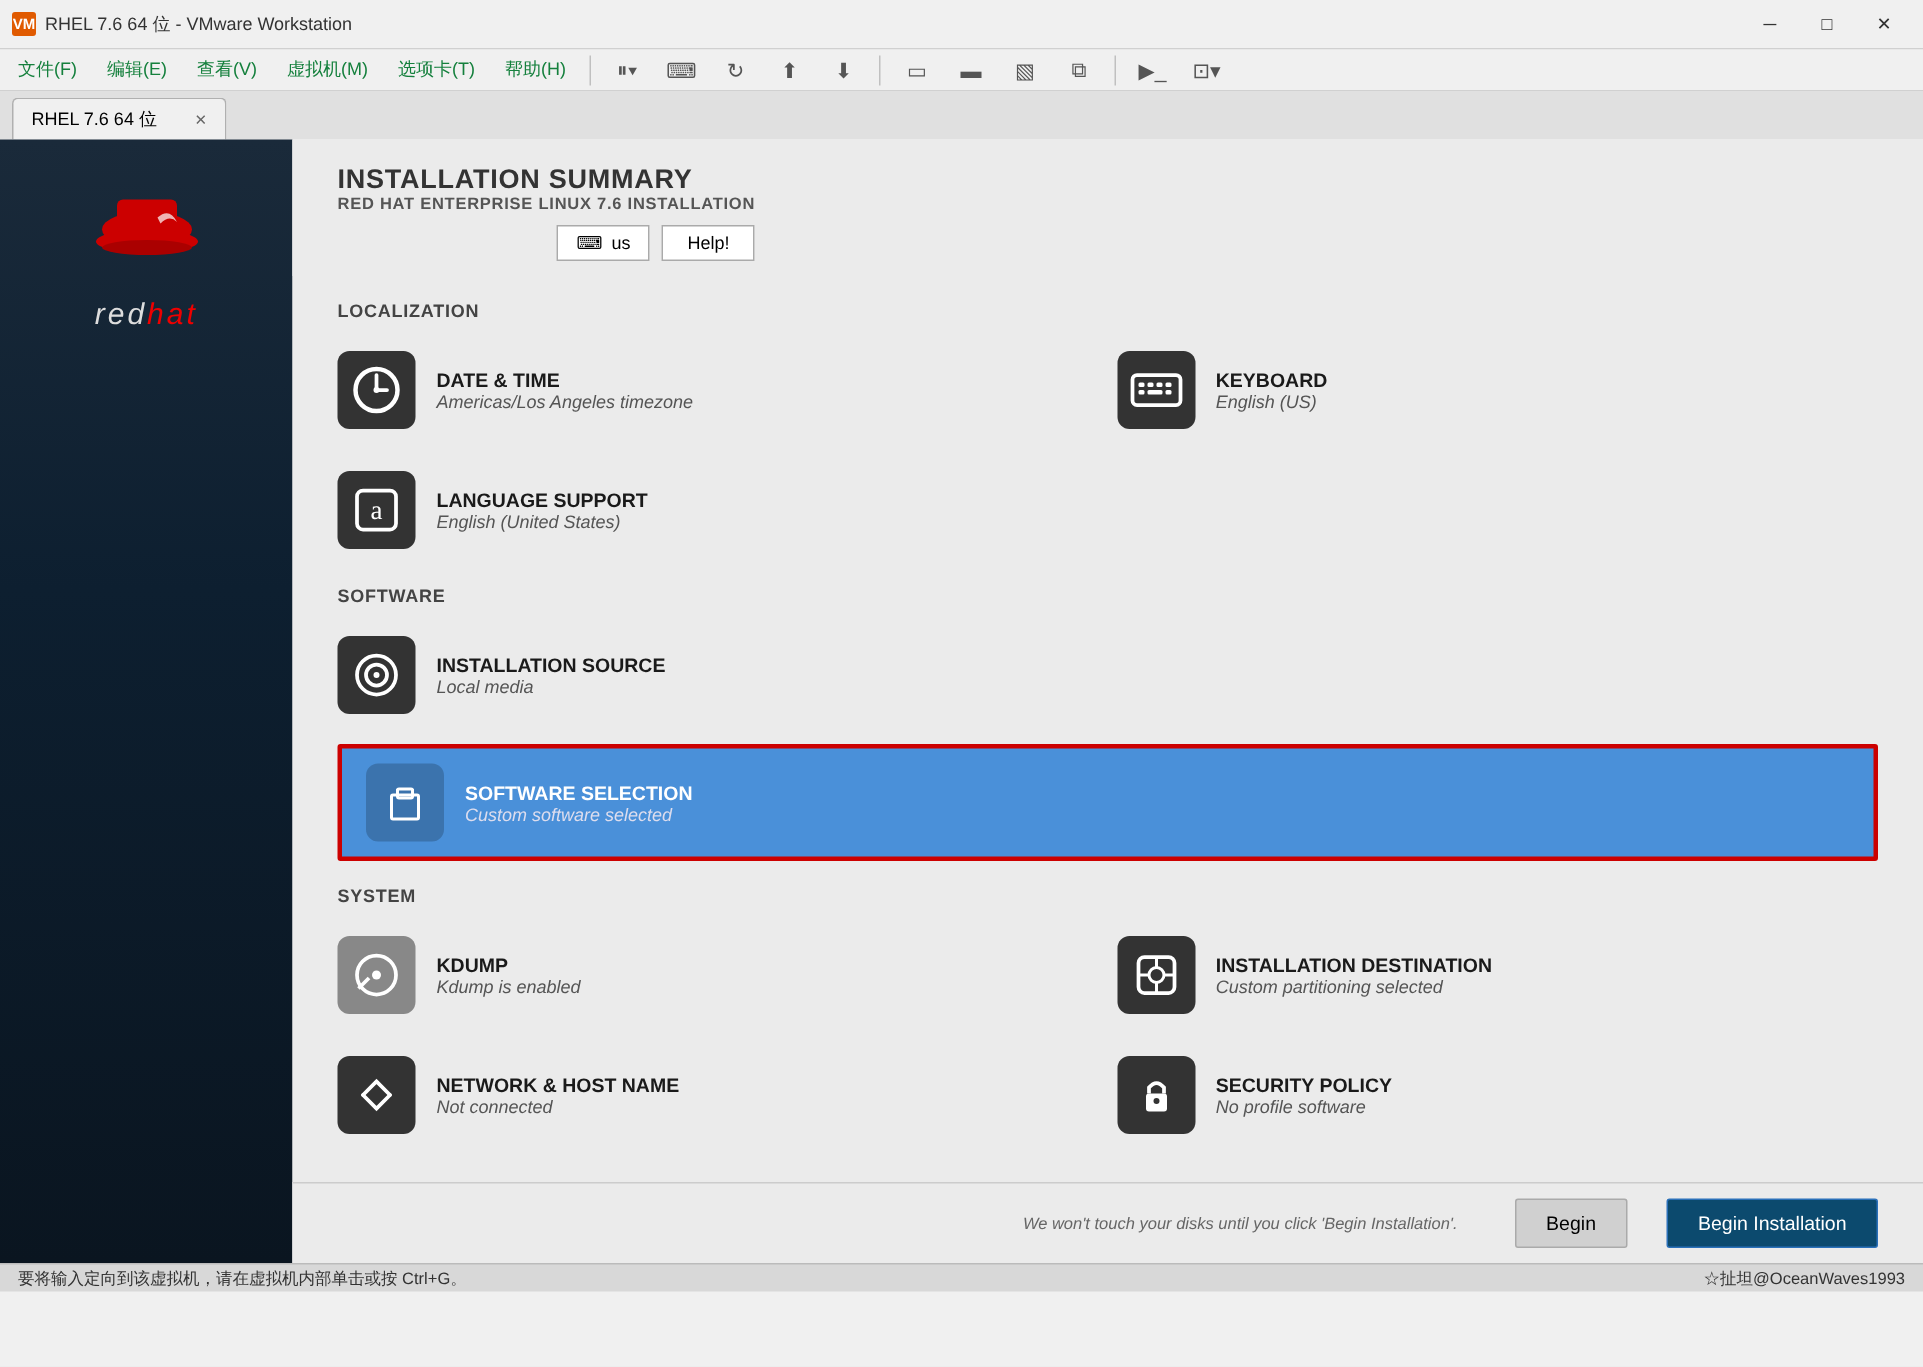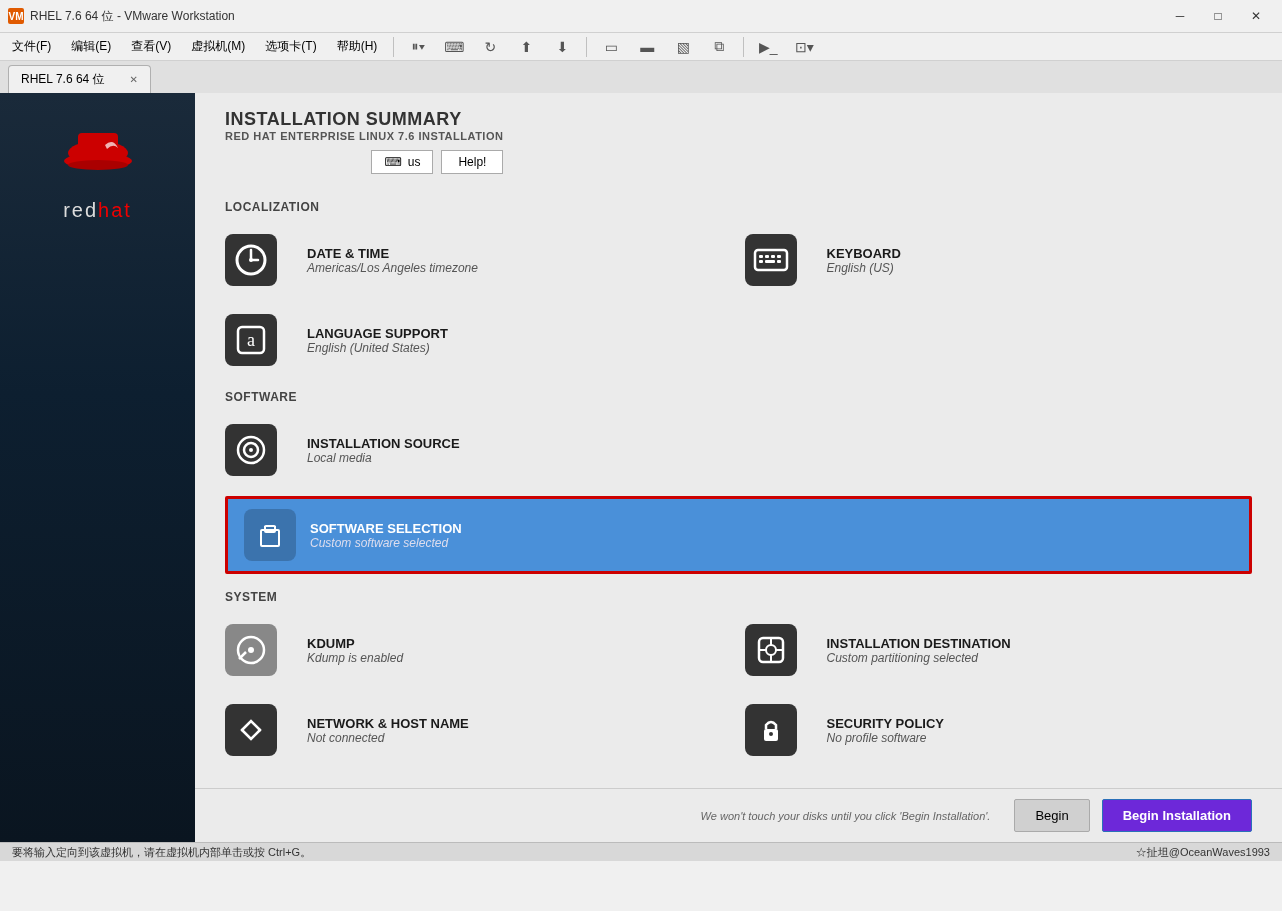--- a/index.html
+++ b/index.html
@@ -44,21 +44,21 @@
       align-items: center;
       padding: 0 4px;
       border-bottom: 1px solid #d0d0d0;
       font-size: 12px;
       gap: 4px;
     }
     .menu-item {
       padding: 2px 8px;
       cursor: pointer;
       border-radius: 2px;
-      color: #000000;
+      color: #15803d;
     }
     .menu-separator { width: 1px; height: 20px; background: #c0c0c0; margin: 0 4px; }
     .toolbar-btn {
       height: 32px;
       min-width: 32px;
       background: none;
       border: 1px solid transparent;
       border-radius: 2px;
       cursor: pointer;
       display: flex; align-items: center; justify-content: center;
@@ -109,20 +109,21 @@
       flex-direction: column;
       align-items: center;
       gap: 4px;
     }
     .rh-text {
       color: #ddd;
       font-size: 20px;
       font-weight: 300;
       letter-spacing: 2px;
       margin-top: 12px;
+      font-style: italic;
     }
     .rh-dot { color: #e00; }
 
     
     .main-content {
       flex: 1;
       background: #ebebeb;
       display: flex;
       flex-direction: column;
     }
@@ -185,21 +186,21 @@
     }
     .section-grid {
       display: grid;
       grid-template-columns: 1fr 1fr;
       gap: 12px;
       margin-bottom: 12px;
     }
     .config-item {
       display: flex;
       align-items: center;
-      gap: 30px;
+      gap: 14px;
       padding: 8px 0;
       cursor: pointer;
     }
 
     .config-icon {
       width: 52px; height: 52px;
       border-radius: 8px;
       background: #333;
       display: flex; align-items: center; justify-content: center;
       flex-shrink: 0;
@@ -238,45 +239,45 @@
     .software-selection-item .item-desc { color: #dde; }
 
     
     .bottom-bar {
       background: #ebebeb;
       border-top: 1px solid #ccc;
       padding: 10px 30px;
       display: flex;
       justify-content: flex-end;
       align-items: center;
-      gap: 12px;
+      gap: 26px;
     }
     .bottom-note {
       font-size: 11px;
       color: #666;
       font-style: italic;
       margin-right: 12px;
     }
     .btn-quit {
       background: #d0d0d0;
       border: 1px solid #aaa;
       padding: 8px 20px;
       font-size: 13px;
       cursor: pointer;
       border-radius: 2px;
     }
     .btn-begin {
-      background: #6d28d9;
+      background: #0c4a6e;
       border: 1px solid #2a70b9;
       padding: 8px 20px;
       font-size: 13px;
       color: white;
       cursor: pointer;
       border-radius: 2px;
-      font-weight: bold;
+      font-weight: normal;
     }
 
     
     .status-bar {
       height: 19px;
       background: #d8d8d8;
       border-top: 1px solid #bbb;
       display: flex;
       align-items: center;
       justify-content: space-between;

